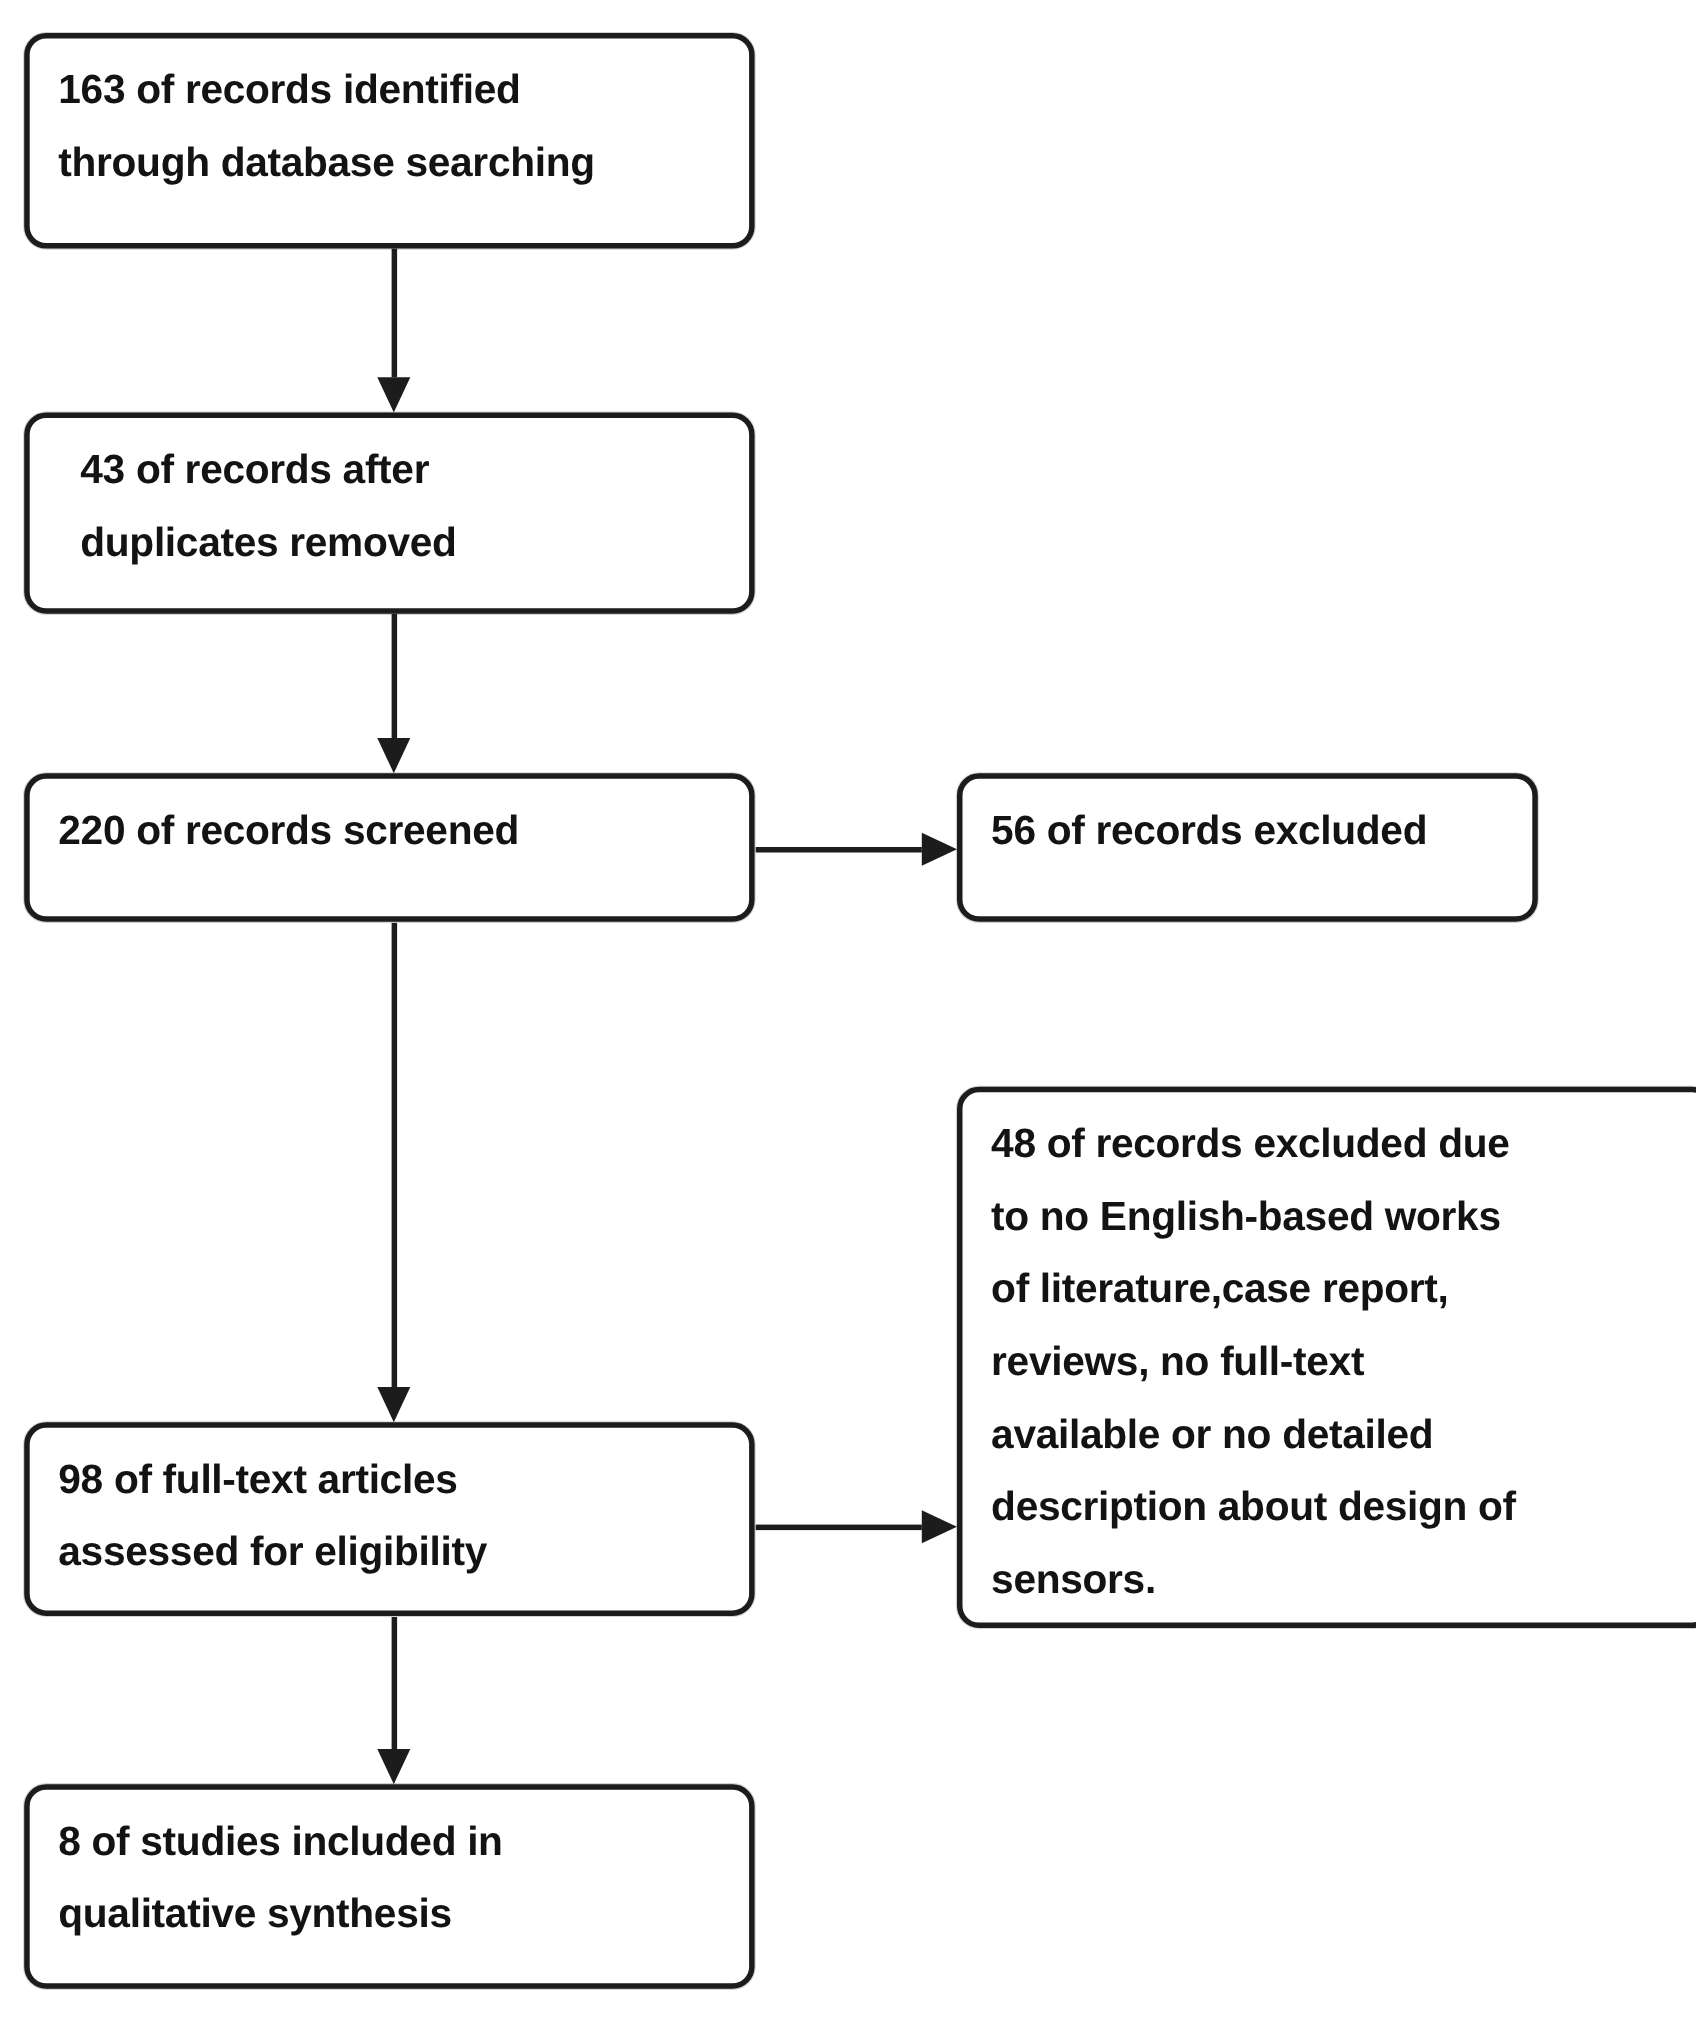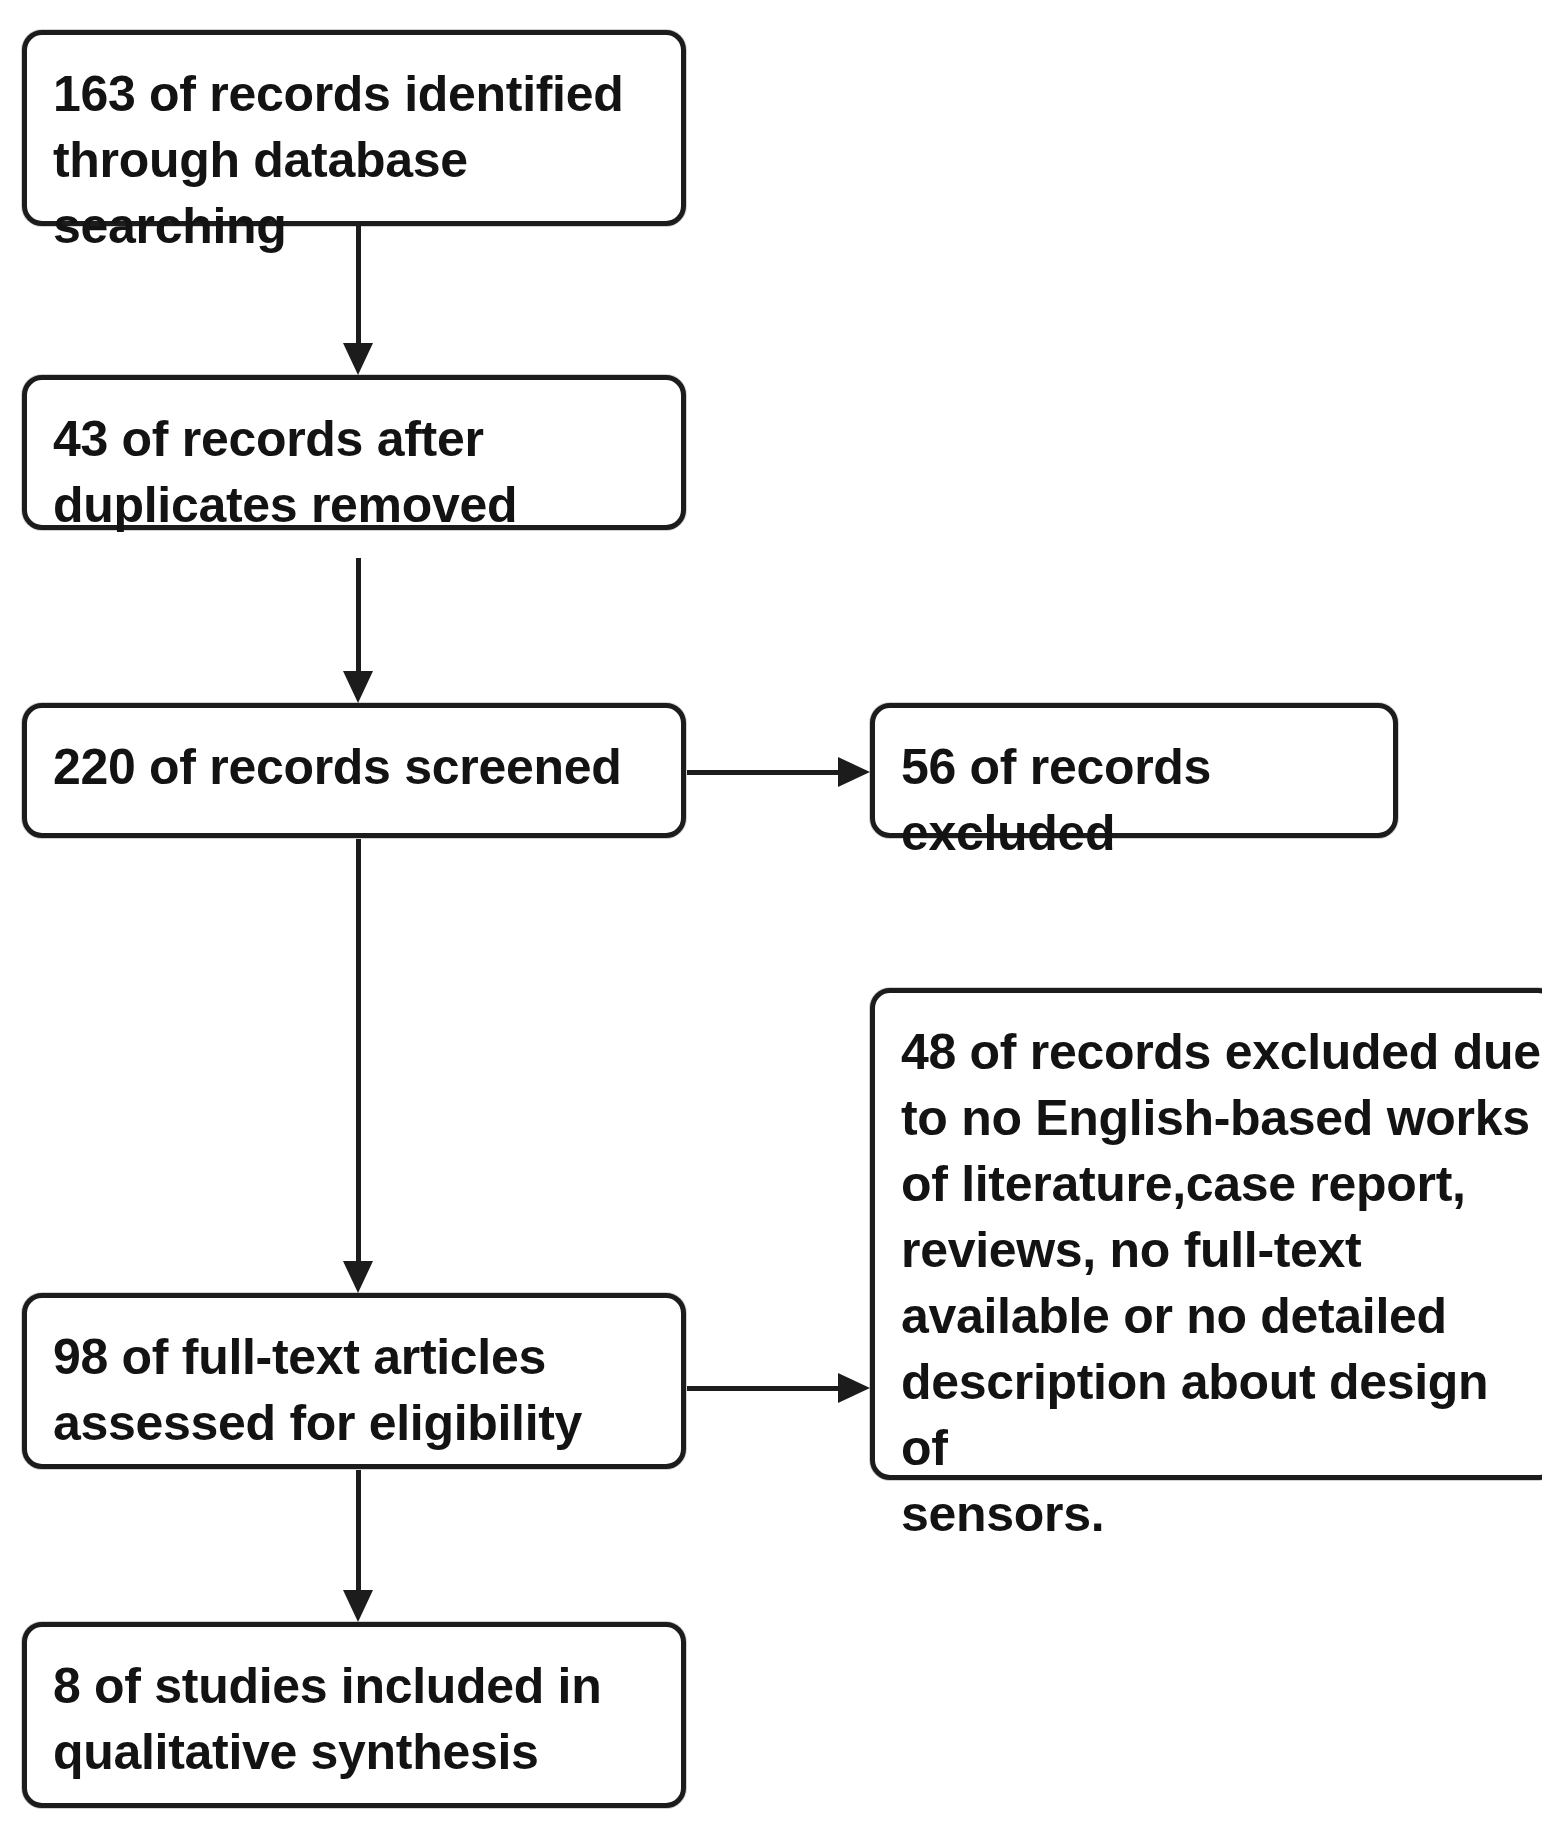--- a/index.html
+++ b/index.html
@@ -21,31 +21,30 @@
   }
   .box{
     position:absolute;
     background:var(--box-fill);
     border:5px solid var(--box-border);
     border-radius:20px;
     box-shadow:0 0 0 1px rgba(0,0,0,0.18);
   }
   .box-text{
     padding:14px 6px 0 26px;
-    font-size:50px;
+    font-size:37px;
     font-weight:700;
     line-height:66px;
     color:var(--text);
     white-space:pre-line;
     letter-spacing:-0.3px;
-    margin-top:12px;
   }
   
   .b-identified        {left:22px;  top:30px;   width:664px; height:196px;}
-  .b-deduplicated      {left:22px;  top:375px;  width:664px; height:155px;}
+  .b-deduplicated      {left:22px;  top:375px;  width:664px; height:183px;padding-left:20px;}
   .b-screened          {left:22px;  top:703px;  width:664px; height:135px;}
   .b-screening-excluded{left:870px; top:703px;  width:528px; height:135px;}
   .b-fulltext          {left:22px;  top:1293px; width:664px; height:176px;}
   .b-fulltext-excluded {left:870px; top:988px;  width:688px; height:492px;}
   .b-included          {left:22px;  top:1622px; width:664px; height:186px;}
 
   
   .varrow{
     position:absolute;
     width:32px;

